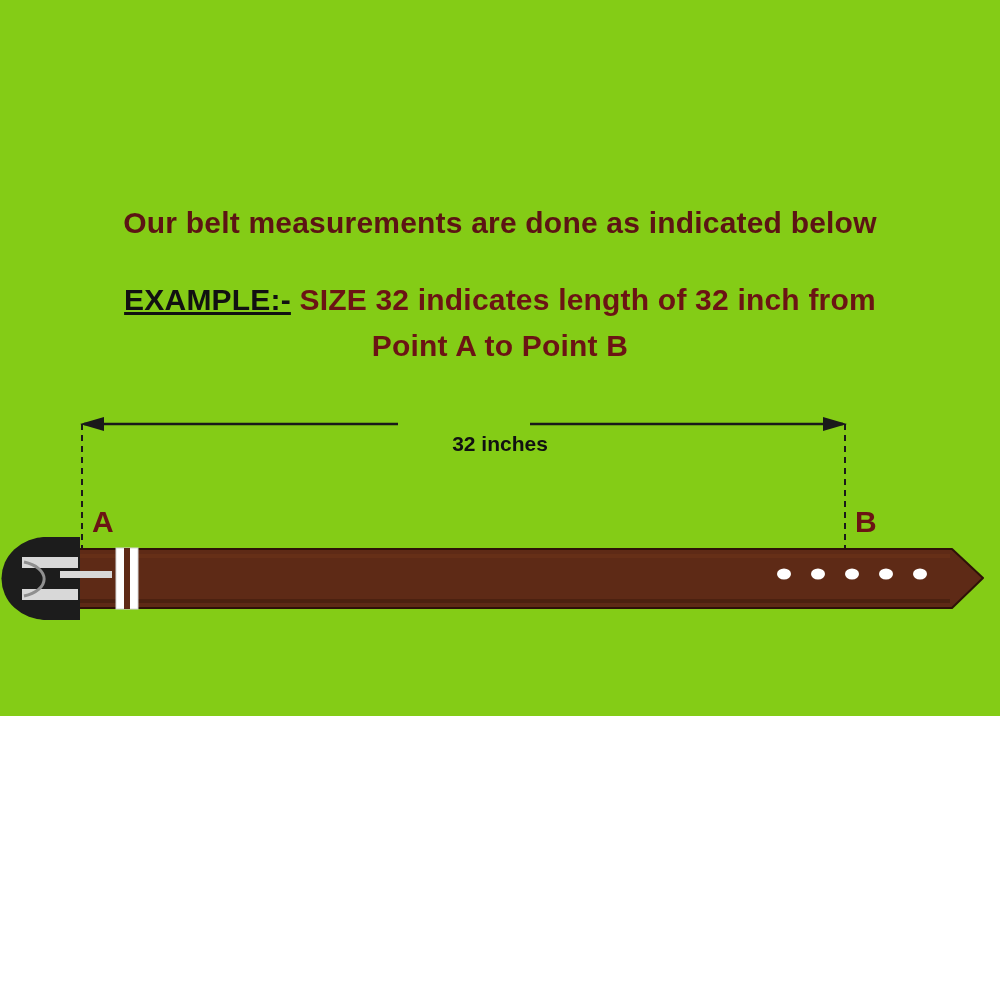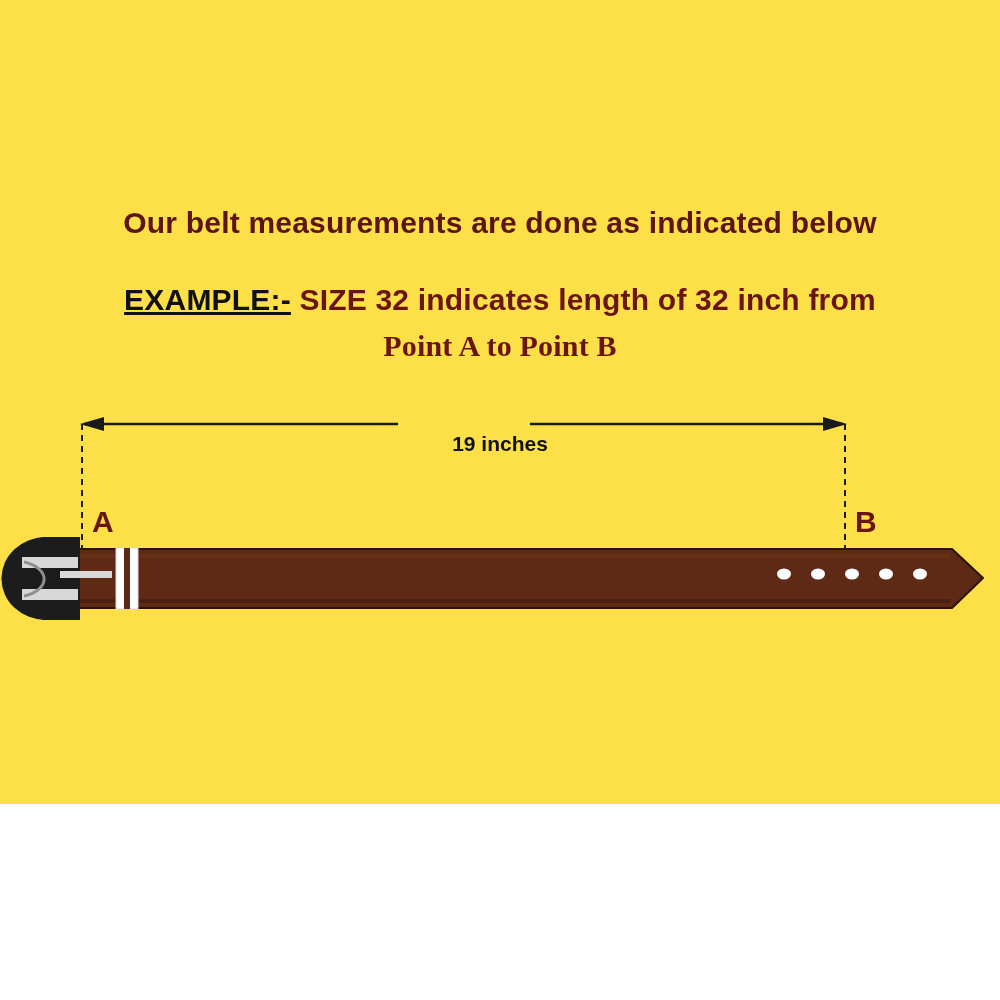--- a/index.html
+++ b/index.html
@@ -10,22 +10,22 @@
   body {
     width: 1000px;
     height: 1000px;
     font-family: "Liberation Sans", sans-serif;
     position: relative;
     overflow: hidden;
   }
   #stage {
     position: relative;
     width: 1000px;
-    height: 804px;
-    background: #fde047;
+    height: 716px;
+    background: #84cc16;
   }
 
   
   .headline {
     position: absolute;
     left: 0;
     width: 1000px;
     text-align: center;
     color: #5c1414;
     font-weight: bold;
@@ -37,21 +37,20 @@
   }
   #example-line1 {
     top: 283px;
     font-size: 30px;
     color: #6b1414;
   }
   #example-line2 {
     top: 329px;
     font-size: 30px;
     color: #6b1414;
-    font-family: Liberation Serif, serif;
   }
   #example-line1 .black {
     color: #111111;
     text-decoration: underline;
   }
 
   
   #measure-label {
     position: absolute;
     top: 432px;
@@ -88,21 +87,21 @@
 <div id="stage">
 
   <div class="headline" id="title-line">Our belt measurements are done as indicated below</div>
 
   <div class="headline" id="example-line1">
     <span class="black">EXAMPLE:-</span><span> SIZE 32 indicates length of 32 inch from</span>
   </div>
 
   <div class="headline" id="example-line2">Point A to Point B</div>
 
-  <div id="measure-label">19 inches</div>
+  <div id="measure-label">32 inches</div>
 
   <div class="point-letter" id="point-a-letter">A</div>
   <div class="point-letter" id="point-b-letter">B</div>
 
   <svg id="diagram-svg" viewBox="0 0 1000 1000">
 
     <g>
 
       <line x1="82" y1="424" x2="82" y2="552" stroke="#1a1a1a" stroke-width="2" stroke-dasharray="6 5"></line>
 

